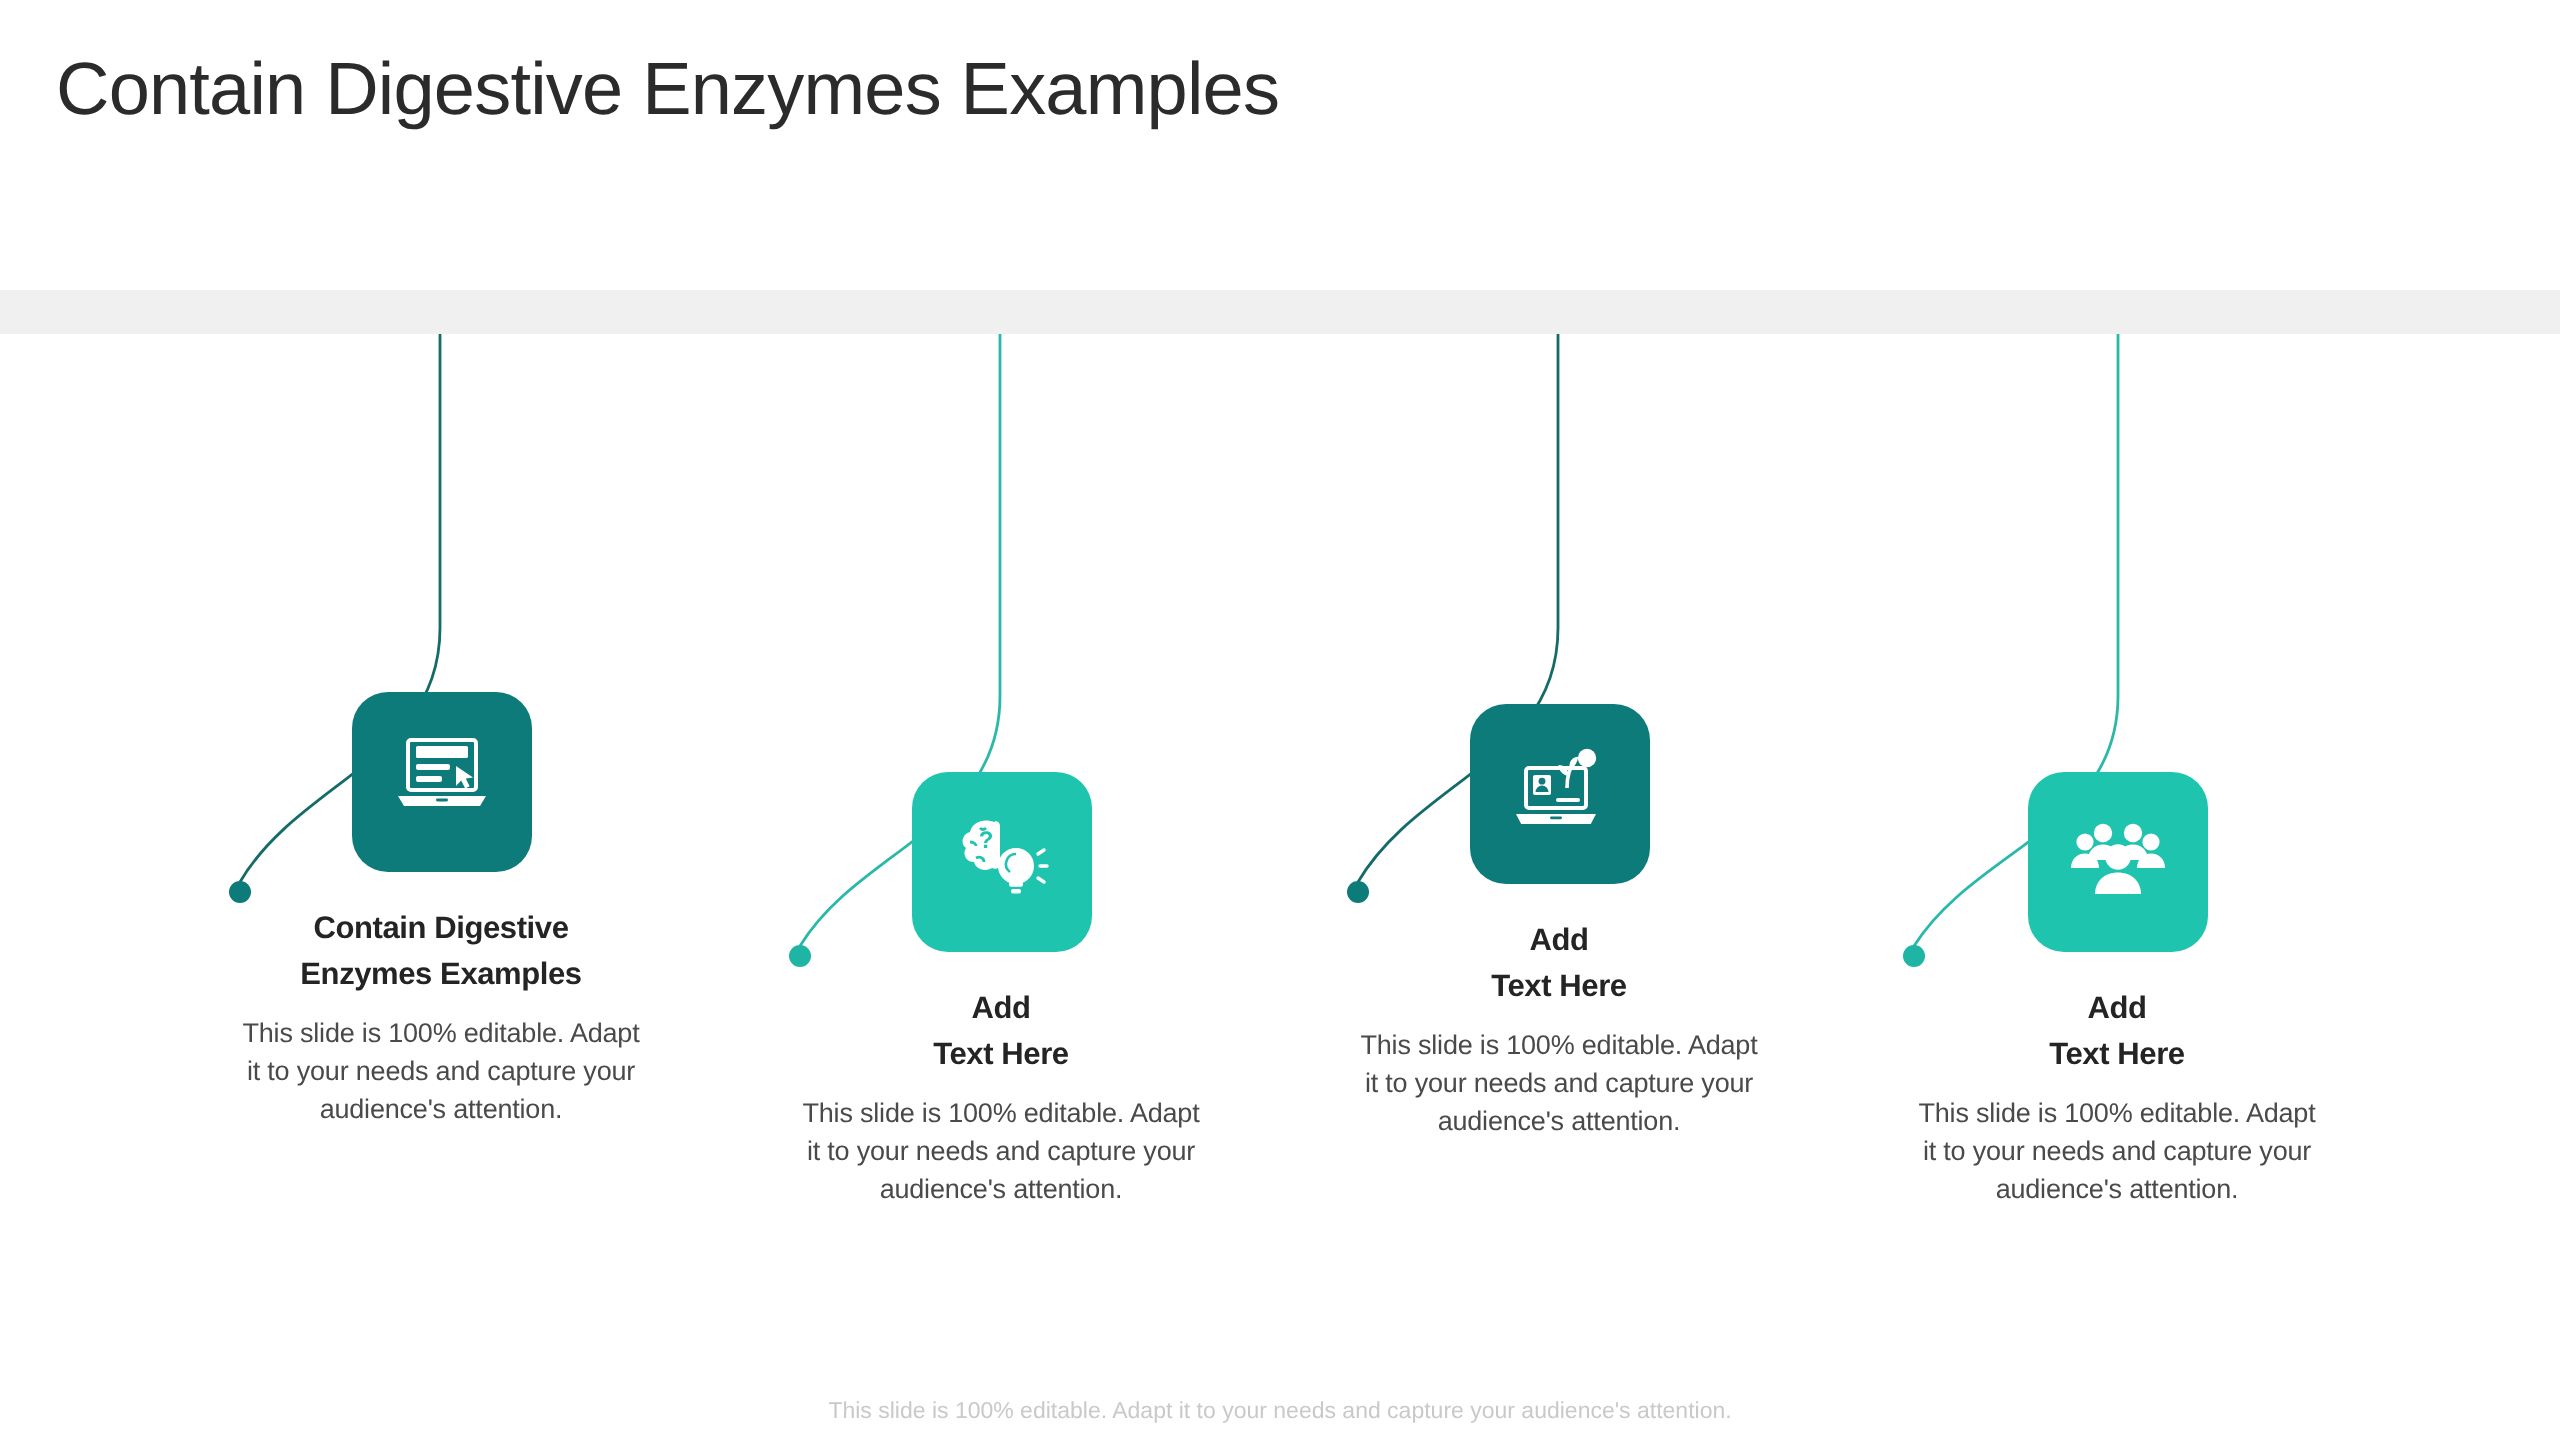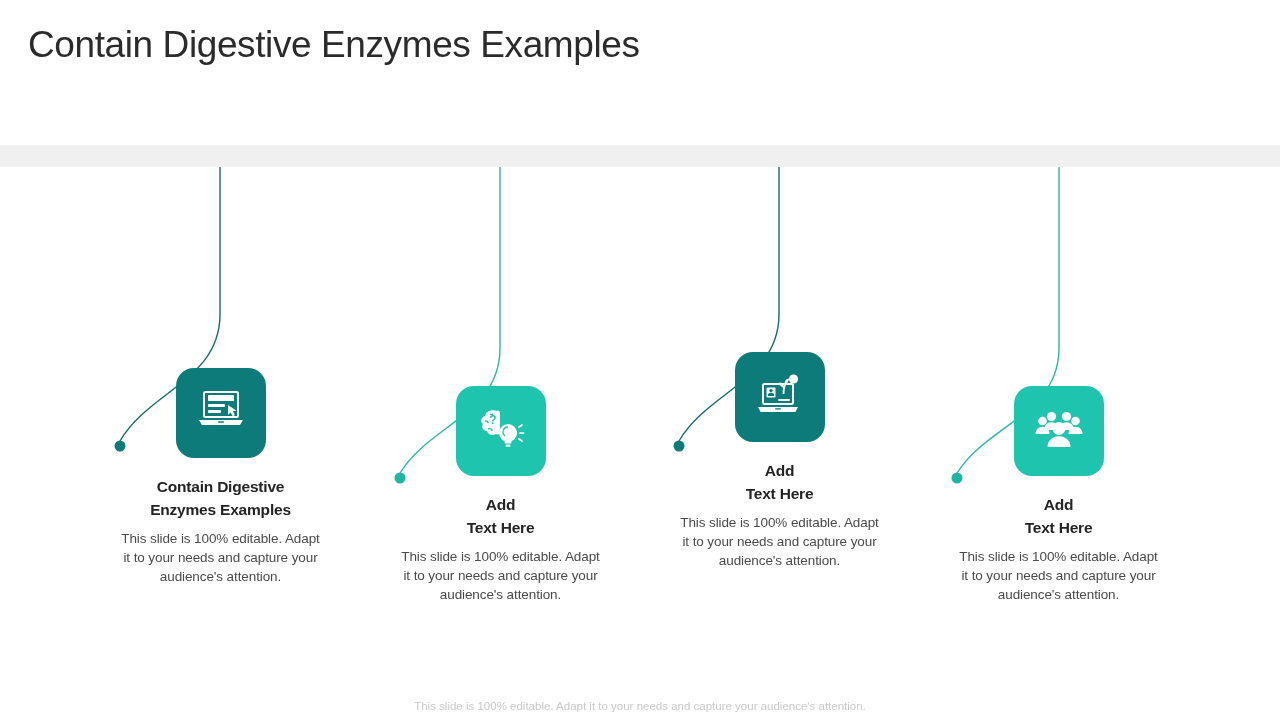--- a/index.html
+++ b/index.html
@@ -50,21 +50,21 @@
     height: 720px;
     pointer-events: none;
   }
 
   
   .column {
     position: absolute;
     width: 215px;
     text-align: center;
   }
-  .col-1 { left: 113px; top: 368px; text-align: center; }
+  .col-1 { left: 113px; top: 346px; text-align: center; }
   .col-2 { left: 393px; top: 386px; }
   .col-3 { left: 672px; top: 352px; }
   .col-4 { left: 951px; top: 386px; }
 
   .icon-tile {
     width: 90px;
     height: 90px;
     border-radius: 18px;
     margin: 0 auto 17px auto;
     display: flex;

